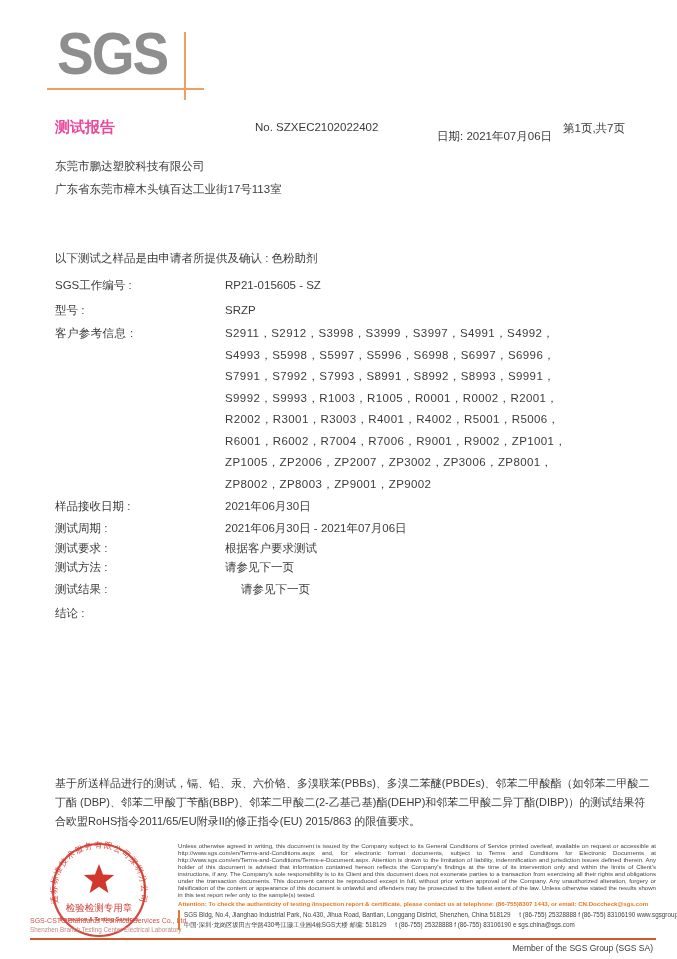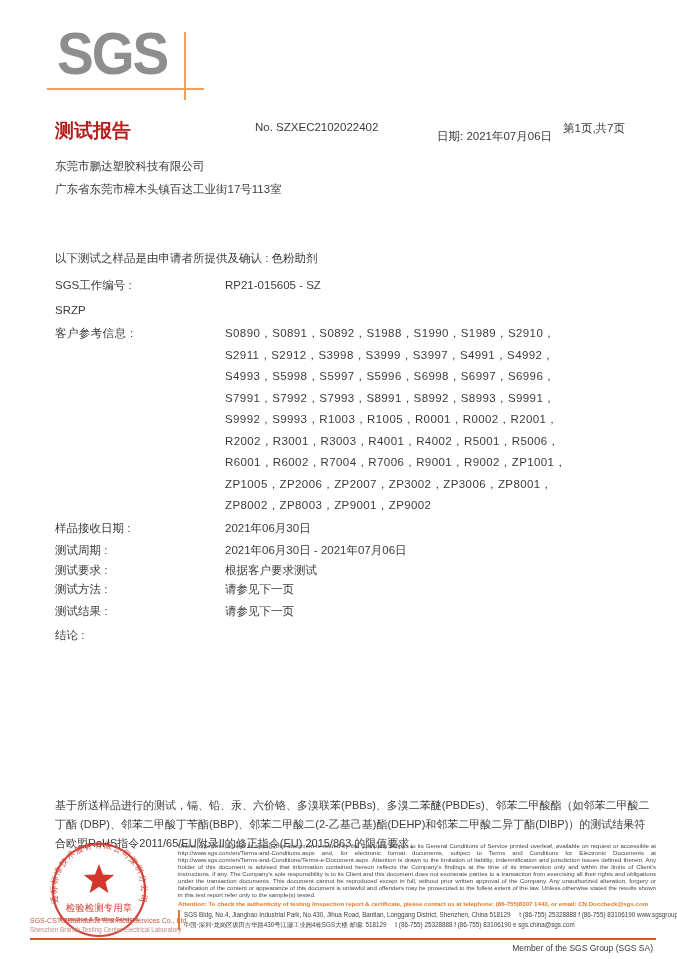--- a/index.html
+++ b/index.html
@@ -7,38 +7,38 @@
         font-family:Liberation Sans, sans-serif;color:#3b3b3b;}
 
   
   .logo{position:absolute;left:57px;top:24px;font-size:55px;font-weight:bold;color:#8e8e8e;
         line-height:1;letter-spacing:-2px;transform:scaleY(1.08);transform-origin:top left;}
   .cross-h{position:absolute;left:47px;top:88px;width:157px;height:2px;background:#edA express;}
   .cross-h{background:#eda05f;}
   .cross-v{position:absolute;left:184px;top:32px;width:2px;height:68px;background:#eda05f;}
 
   .title-row{position:absolute;left:0;top:121px;width:677px;font-size:11.5px;}
-  .title{position:absolute;left:55px;top:-3px;font-size:19px;font-weight:bold;color:#b91c1c;}
+  .title{position:absolute;left:55px;top:-3px;font-size:15px;font-weight:bold;color:#ec4899;}
   .report-no{position:absolute;left:255px;top:0;}
   .report-date{position:absolute;left:437px;top:8px;}
   .page-info{position:absolute;left:563px;top:0;}
 
   .company{position:absolute;left:55px;top:155px;font-size:11.5px;line-height:23px;}
 
   
   .fields{position:absolute;left:55px;top:246px;width:601px;font-size:11.5px;}
   .intro{line-height:24px;margin-bottom:3px;}
   .row{display:flex;}
   .lbl{flex:0 0 170px;}
   .val{flex:1;}
   .r25{line-height:25px;}
   .r22{line-height:22px;}
   .r19{line-height:19px;}
   .ref-line{line-height:21.5px;letter-spacing:0.4px;}
-  .result-row{margin-top:2px;line-height:20px;}
+  .result-row{margin-top:2px;line-height:20px;gap:16px;}
   .conclusion-row{margin-top:5px;flex-direction:column;}
   .conclusion-row .lbl{line-height:19px;}
   .conclusion-text{line-height:19px;font-size:11px;}
 
   
   .stamp{position:absolute;left:33px;top:836px;}
   .stamp-co{position:absolute;left:30px;top:916px;white-space:nowrap;line-height:9px;}
   .stamp-co .co1{font-size:7px;color:#c85848;}
   .stamp-co .co2{font-size:6.3px;color:#c08a80;}
 
@@ -74,27 +74,27 @@
 
   <div class="fields">
     <div class="intro">以下测试之样品是由申请者所提供及确认 : 色粉助剂</div>
 
     <div class="row r25">
       <span class="lbl">SGS工作编号 :</span>
       <span class="val">RP21-015605 - SZ</span>
     </div>
 
     <div class="row r25">
+      <span class="lbl">型号 :</span>
       <span class="val">SRZP</span>
     </div>
 
     <div class="row">
       <span class="lbl ref-line">客户参考信息 :</span>
       <span class="val">
-        <div class="ref-line">S0890，S0891，S0892，S1988，S1990，S1989，S2910，</div>
         <div class="ref-line">S2911，S2912，S3998，S3999，S3997，S4991，S4992，</div>
         <div class="ref-line">S4993，S5998，S5997，S5996，S6998，S6997，S6996，</div>
         <div class="ref-line">S7991，S7992，S7993，S8991，S8992，S8993，S9991，</div>
         <div class="ref-line">S9992，S9993，R1003，R1005，R0001，R0002，R2001，</div>
         <div class="ref-line">R2002，R3001，R3003，R4001，R4002，R5001，R5006，</div>
         <div class="ref-line">R6001，R6002，R7004，R7006，R9001，R9002，ZP1001，</div>
         <div class="ref-line">ZP1005，ZP2006，ZP2007，ZP3002，ZP3006，ZP8001，</div>
         <div class="ref-line">ZP8002，ZP8003，ZP9001，ZP9002</div>
       </span>
     </div>

